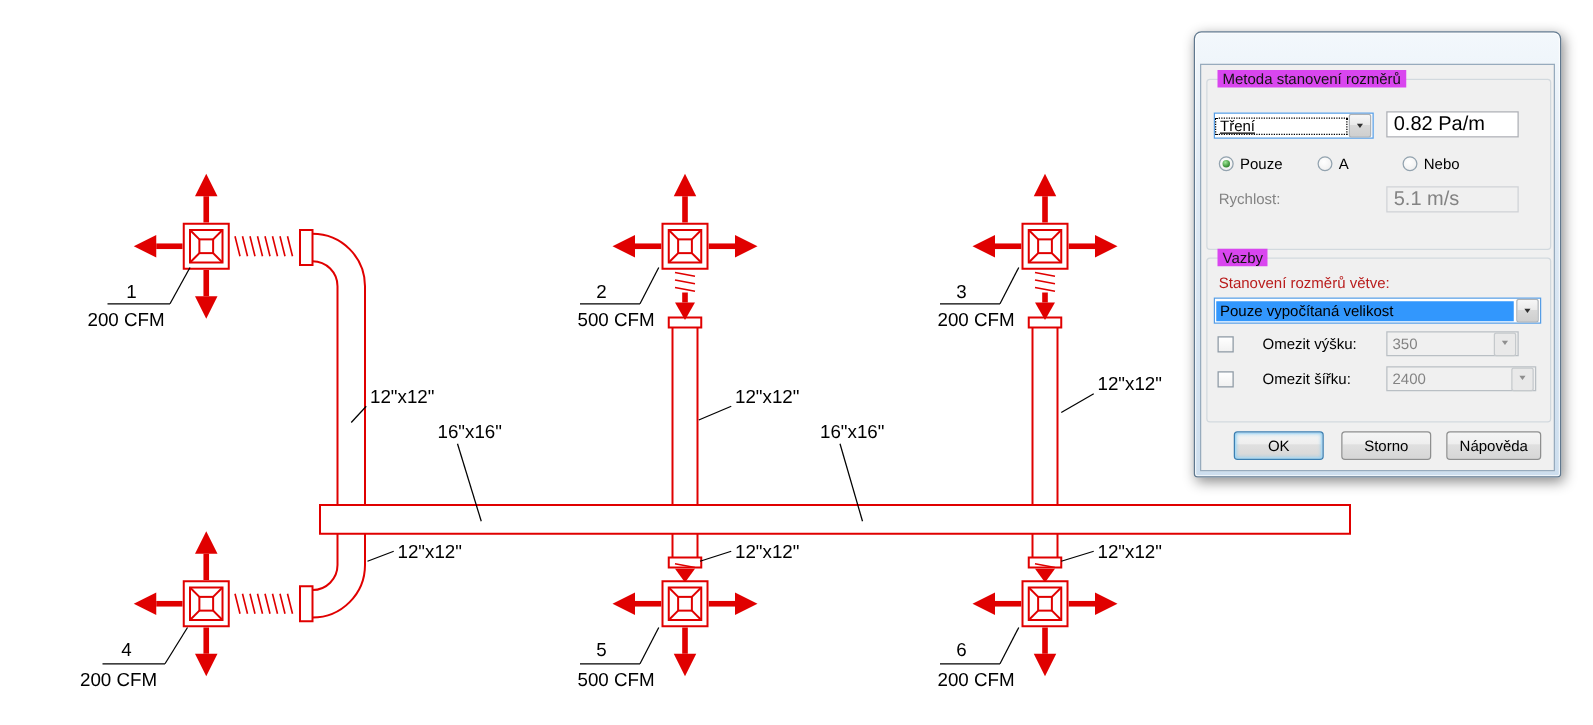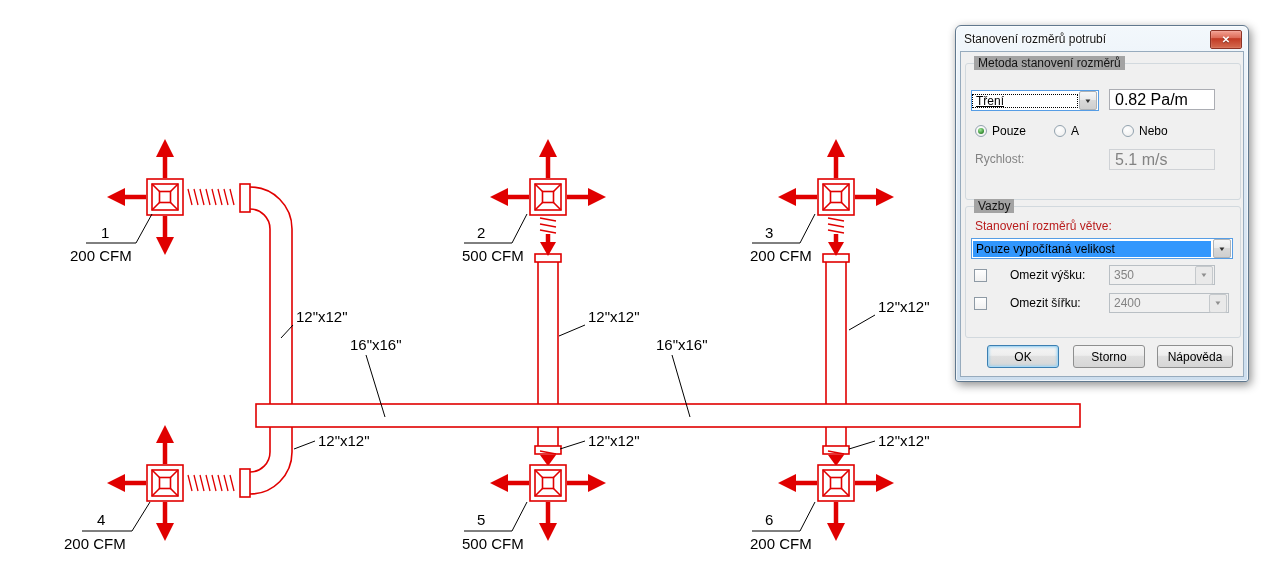--- a/index.html
+++ b/index.html
@@ -20,21 +20,21 @@
   .closebtn{position:absolute;right:6px;top:4px;width:30px;height:17px;cursor:default;
     background:linear-gradient(#f3a092 0%,#dd6c59 40%,#c23a24 45%,#d46b50 100%);
     border:1px solid #8d3326;border-radius:2px;color:#fff;
     display:flex;align-items:center;justify-content:center;
     box-shadow:inset 0 0 1px rgba(255,255,255,.9);}
   .closebtn span{font-size:10px;font-weight:bold;line-height:1;text-shadow:0 1px 1px rgba(0,0,0,.4);}
   .client{position:absolute;left:4px;right:4px;top:25px;bottom:4px;
     background:#f0f0f0;border:1px solid #97abbd;}
 
   .group{position:absolute;border:1px solid #d2d9de;border-radius:3px;}
-  .group-label{position:absolute;top:-8px;left:8px;background:#a3a3a3;padding:0 4px;color:#131313;white-space:nowrap;}
+  .group-label{position:absolute;top:-8px;left:8px;background:#d946ef;padding:0 4px;color:#131313;white-space:nowrap;}
 
   .lab{position:absolute;white-space:nowrap;color:#b91c1c;}
   .lab.dis{color:#838383;}
 
   .combo{position:absolute;height:21px;background:#fff;border:1px solid #8ba2b5;
     display:flex;align-items:center;box-sizing:border-box;}
   .combo.focus{border-color:#569de5;}
   .combo.dis{background:#f0f0f0;border-color:#b9bfc4;}
   .combo-text{flex:1;padding:0 4px;white-space:nowrap;overflow:hidden;font-size:12px;}
   .combo.dis .combo-text{color:#838383;}
@@ -210,26 +210,20 @@
     <text x="318" y="446">12"x12"</text>
     <line x1="315" y1="441" x2="294" y2="449" stroke="#000"></line>
     <text x="588" y="446">12"x12"</text>
     <line x1="585" y1="441" x2="560" y2="449" stroke="#000"></line>
     <text x="878" y="446">12"x12"</text>
     <line x1="875" y1="441" x2="849" y2="449" stroke="#000"></line>
   </g>
 </svg>
 
 <div class="dialog">
-  <div class="titlebar">
-    <span class="title">Stanovení rozměrů potrubí</span>
-    <div class="closebtn">
-      <span>✕</span>
-    </div>
-  </div>
   <div class="client">
 
     <div class="group" style="left:4px;top:11px;width:274px;height:135px;">
       <span class="group-label">Metoda stanovení rozměrů</span>
     </div>
     <div class="combo focus" style="left:10px;top:38px;width:128px;">
       <span class="combo-text focusrect">Tření</span>
       <span class="combo-btn">
         <span class="combo-arrow">▼</span>
       </span>

